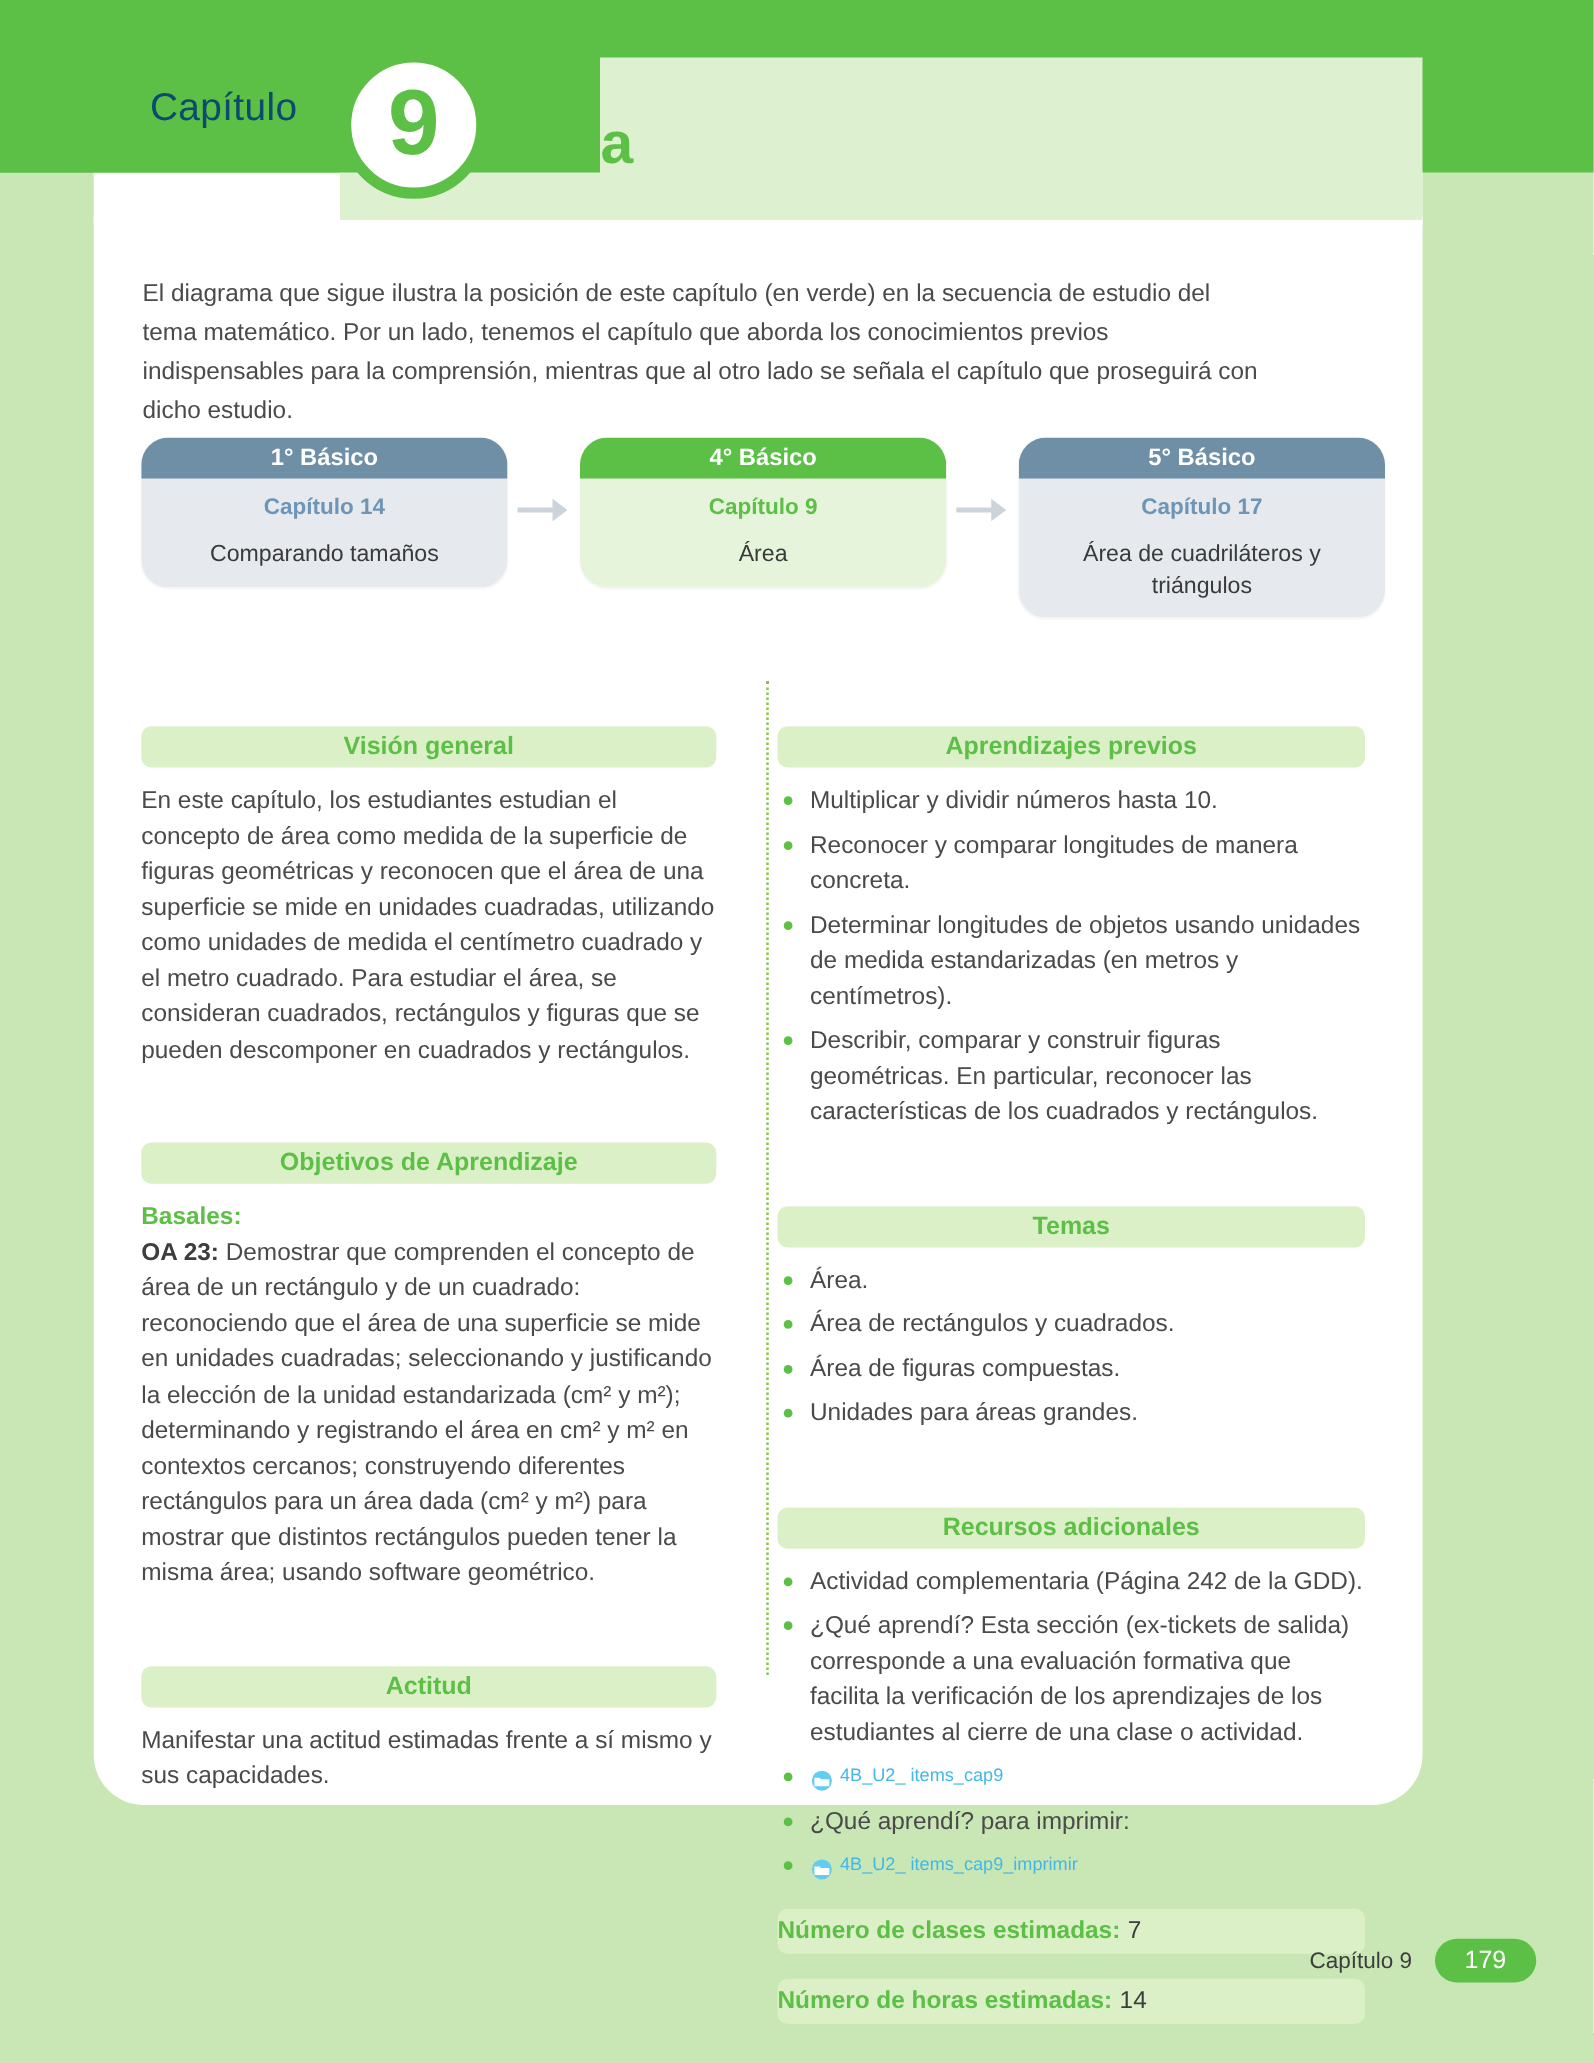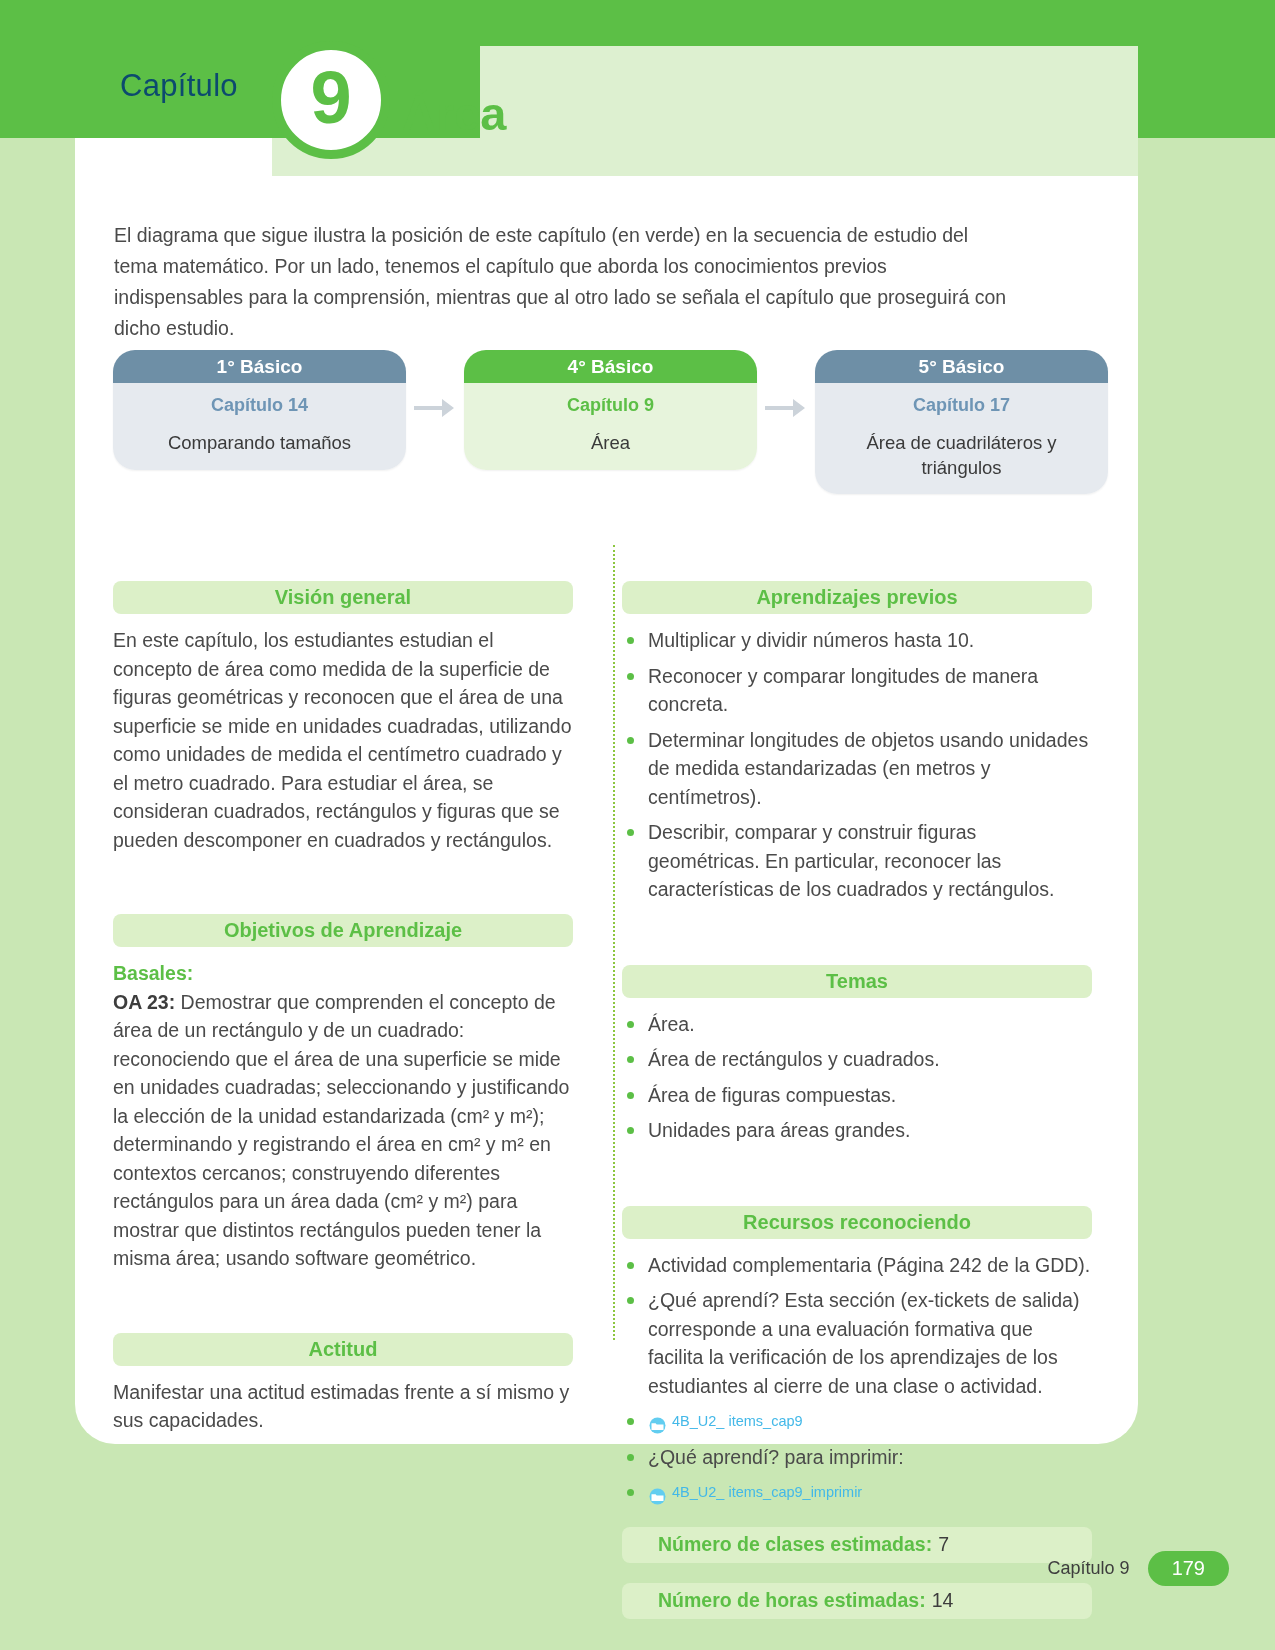--- a/index.html
+++ b/index.html
@@ -264,21 +264,20 @@
     font-size: 14.5px;
     color: #43b8e8;
   }
 
   .stat-bar {
     background: #dcf0c8;
     border-radius: 8px;
     height: 36px;
     display: flex;
     align-items: center;
-    padding-left: 36px;
     font-size: 19.5px;
     font-weight: bold;
     color: #5cbf46;
     margin-top: 20px;
   }
   .stat-bar .val {
     color: #3d3d3d;
     font-weight: normal;
     margin-left: 6px;
   }
@@ -395,21 +394,21 @@
   <div class="sec-head">Temas</div>
   <ul class="bullets">
     <li>Área.</li>
     <li>Área de rectángulos y cuadrados.</li>
     <li>Área de figuras compuestas.</li>
     <li>Unidades para áreas grandes.</li>
   </ul>
 
   <div class="spacer-18"></div>
 
-  <div class="sec-head">Recursos reconociendo</div>
+  <div class="sec-head">Recursos adicionales</div>
   <ul class="bullets">
     <li>Actividad complementaria (Página 242 de la GDD).</li>
     <li>¿Qué aprendí? Esta sección (ex-tickets de salida) corresponde a una evaluación formativa que facilita la verificación de los aprendizajes de los estudiantes al cierre de una clase o actividad.</li>
     <li>
       <span class="link-row">
         <span class="folder-icon">
           <svg width="19" height="17" viewBox="0 0 19 17">
             <circle cx="9.5" cy="8.5" r="8" fill="#62cdf0"></circle>
             <path d="M3.5 6.2 h4.1 l1.1 1.2 h6.8 v5.6 h-12 z" fill="#ffffff"></path>
           </svg>

